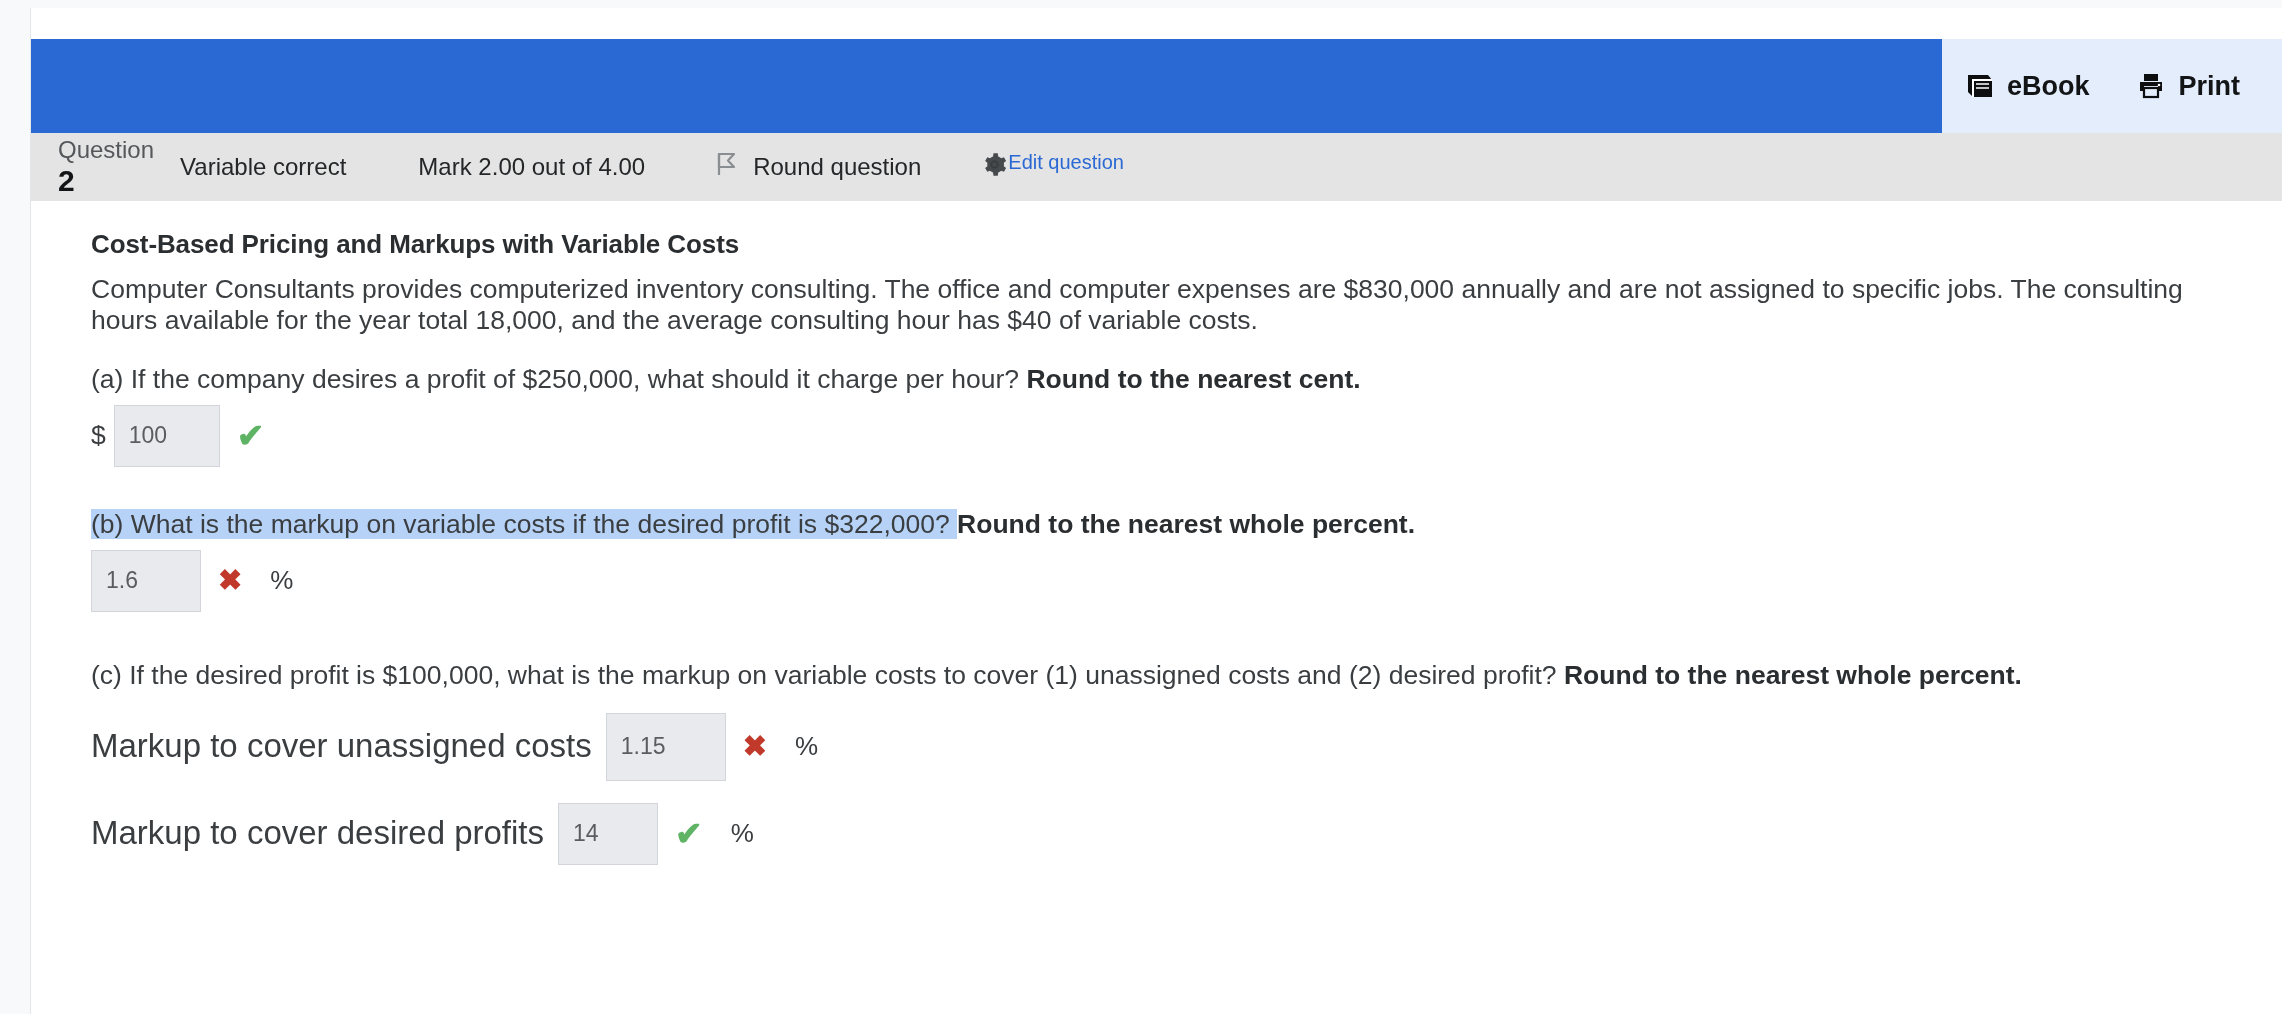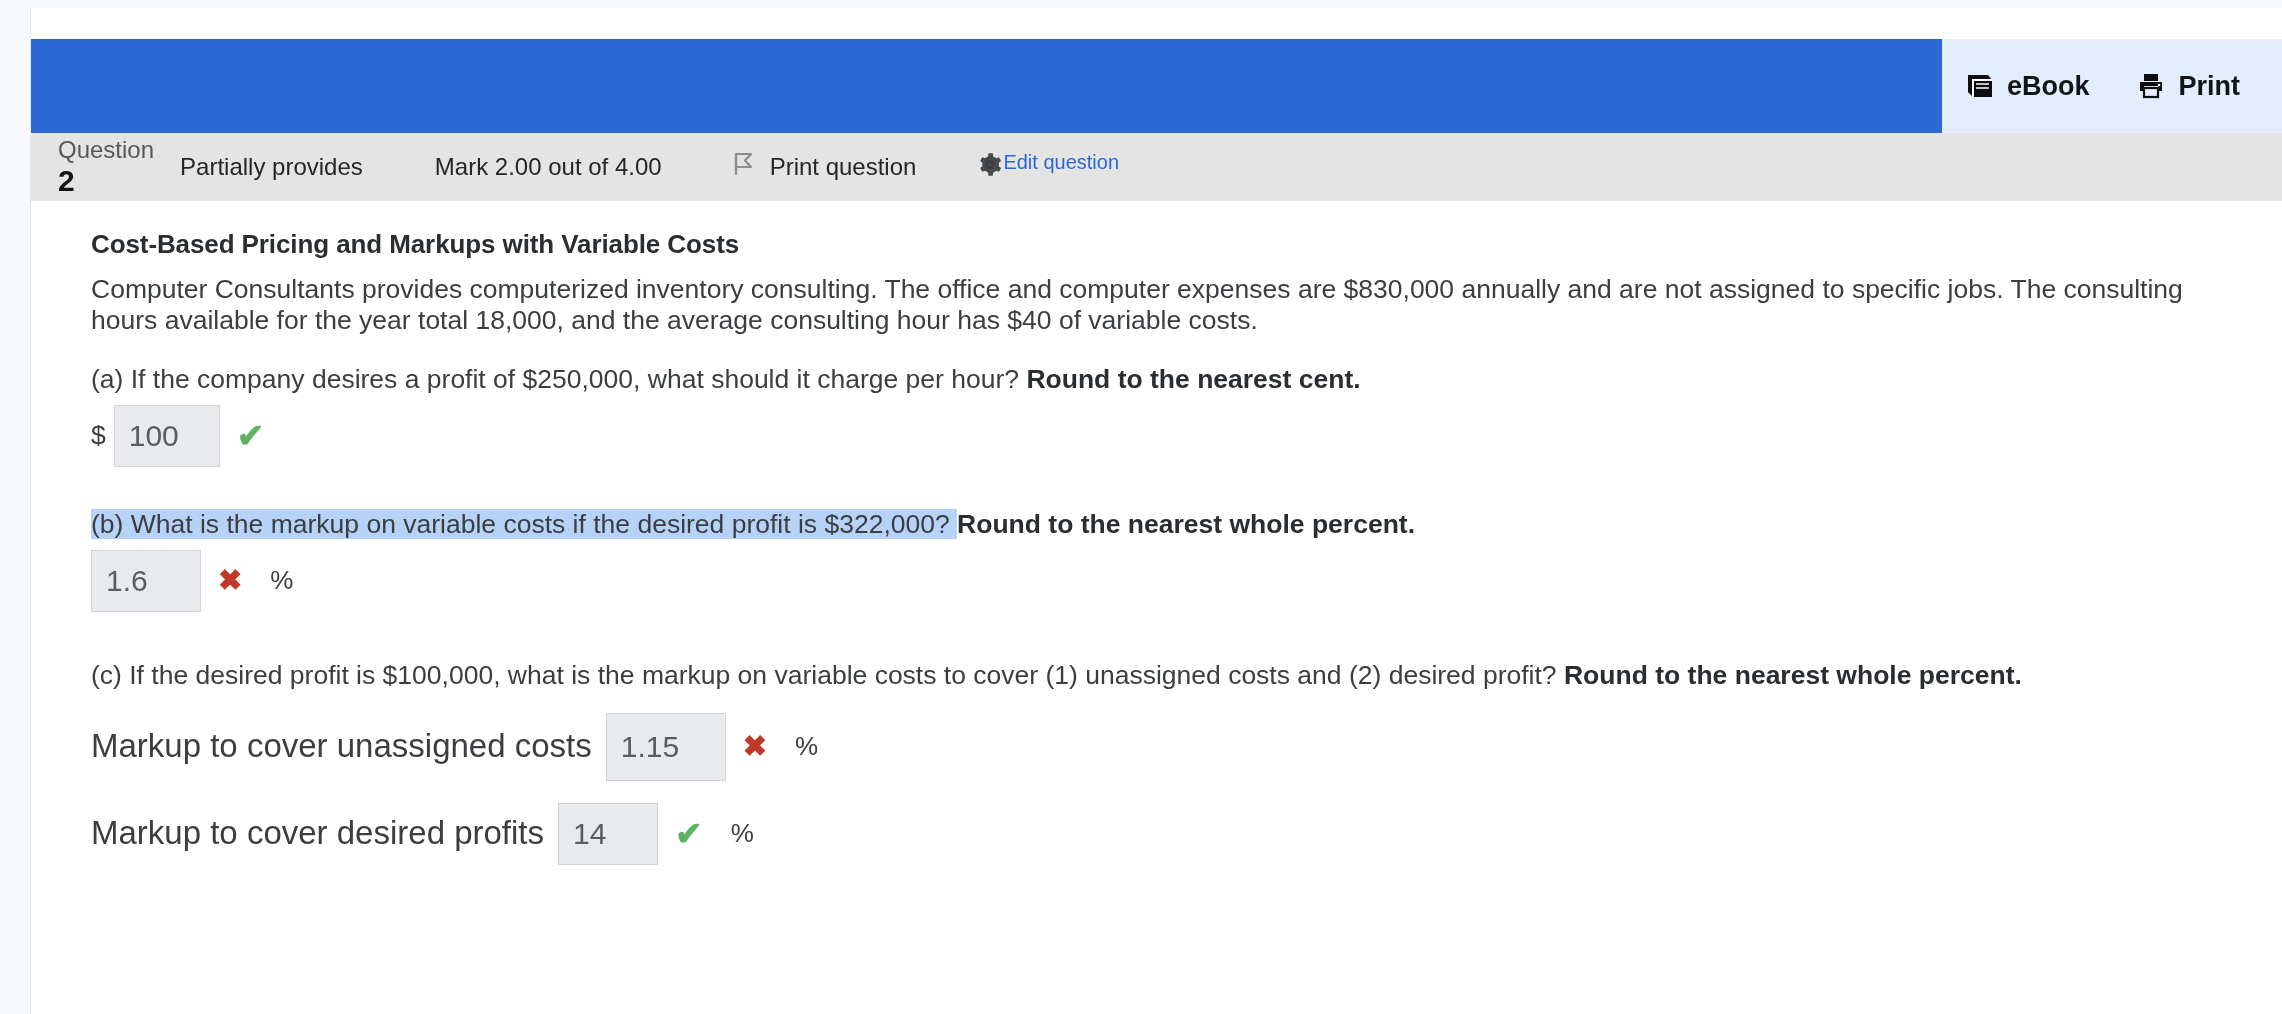--- a/index.html
+++ b/index.html
@@ -183,21 +183,21 @@
   .dollar {
     font-size: 26.5px;
     color: #3b3e41;
     margin-right: 8px;
   }
   .ans-input {
     background: #e8eaed;
     border: 1px solid #d2d6da;
     box-sizing: border-box;
     font-family: "Liberation Sans", sans-serif;
-    font-size: 30px;
+    font-size: 23px;
     color: #5a5d60;
     padding: 0 14px;
     outline: none;
     display: flex;
     align-items: center;
   }
   .ans-input.w-a { width: 106px; height: 62px; }
   .ans-input.w-b { width: 110px; height: 62px; }
   .ans-input.w-c { width: 120px; height: 68px; }
   .ans-input.w-d { width: 100px; height: 62px; }
@@ -271,32 +271,32 @@
       </div>
     </div>
 
     <div class="qinfo">
 
       <div class="qinfo-block">
         <span class="q-label">Question</span>
         <span class="q-number">2</span>
       </div>
 
-      <div class="qinfo-state">Partially provides</div>
+      <div class="qinfo-state">Variable correct</div>
 
       <div class="qinfo-mark">Mark 2.00 out of 4.00</div>
 
       <div class="qinfo-flag">
         <span>
           <svg width="24" height="26" viewBox="0 0 24 26" aria-hidden="true">
             <path d="M4 2 L4 24" stroke="#8b8e91" stroke-width="2.2" fill="none"></path>
             <path d="M4 3 L19 3 L13 9.5 L19 16 L4 16 Z" fill="none" stroke="#8b8e91" stroke-width="2.2" stroke-linejoin="round"></path>
           </svg>
         </span>
-        <span>Print question</span>
+        <span>Round question</span>
       </div>
 
       <div class="qinfo-edit">
         <span>
           <svg width="27" height="27" viewBox="0 0 24 24" aria-hidden="true">
             <path fill="#3a3d40" d="M12 8.2a3.8 3.8 0 1 0 0 7.6 3.8 3.8 0 0 0 0-7.6zm0 5.9a2.1 2.1 0 1 1 0-4.2 2.1 2.1 0 0 1 0 4.2z"></path>
             <path fill="#3a3d40" d="M20.3 13.6a8.6 8.6 0 0 0 .08-1.6 8.6 8.6 0 0 0-.08-1.6l2-1.5-1.9-3.3-2.4.9a8 8 0 0 0-2.7-1.6L14.9 2h-3.8l-.4 2.9a8 8 0 0 0-2.7 1.6l-2.4-.9L3.7 8.9l2 1.5a8.6 8.6 0 0 0 0 3.2l-2 1.5 1.9 3.3 2.4-.9a8 8 0 0 0 2.7 1.6l.4 2.9h3.8l.4-2.9a8 8 0 0 0 2.7-1.6l2.4.9 1.9-3.3z" opacity="0.92"></path>
           </svg>
         </span>
         <span>Edit question</span>

